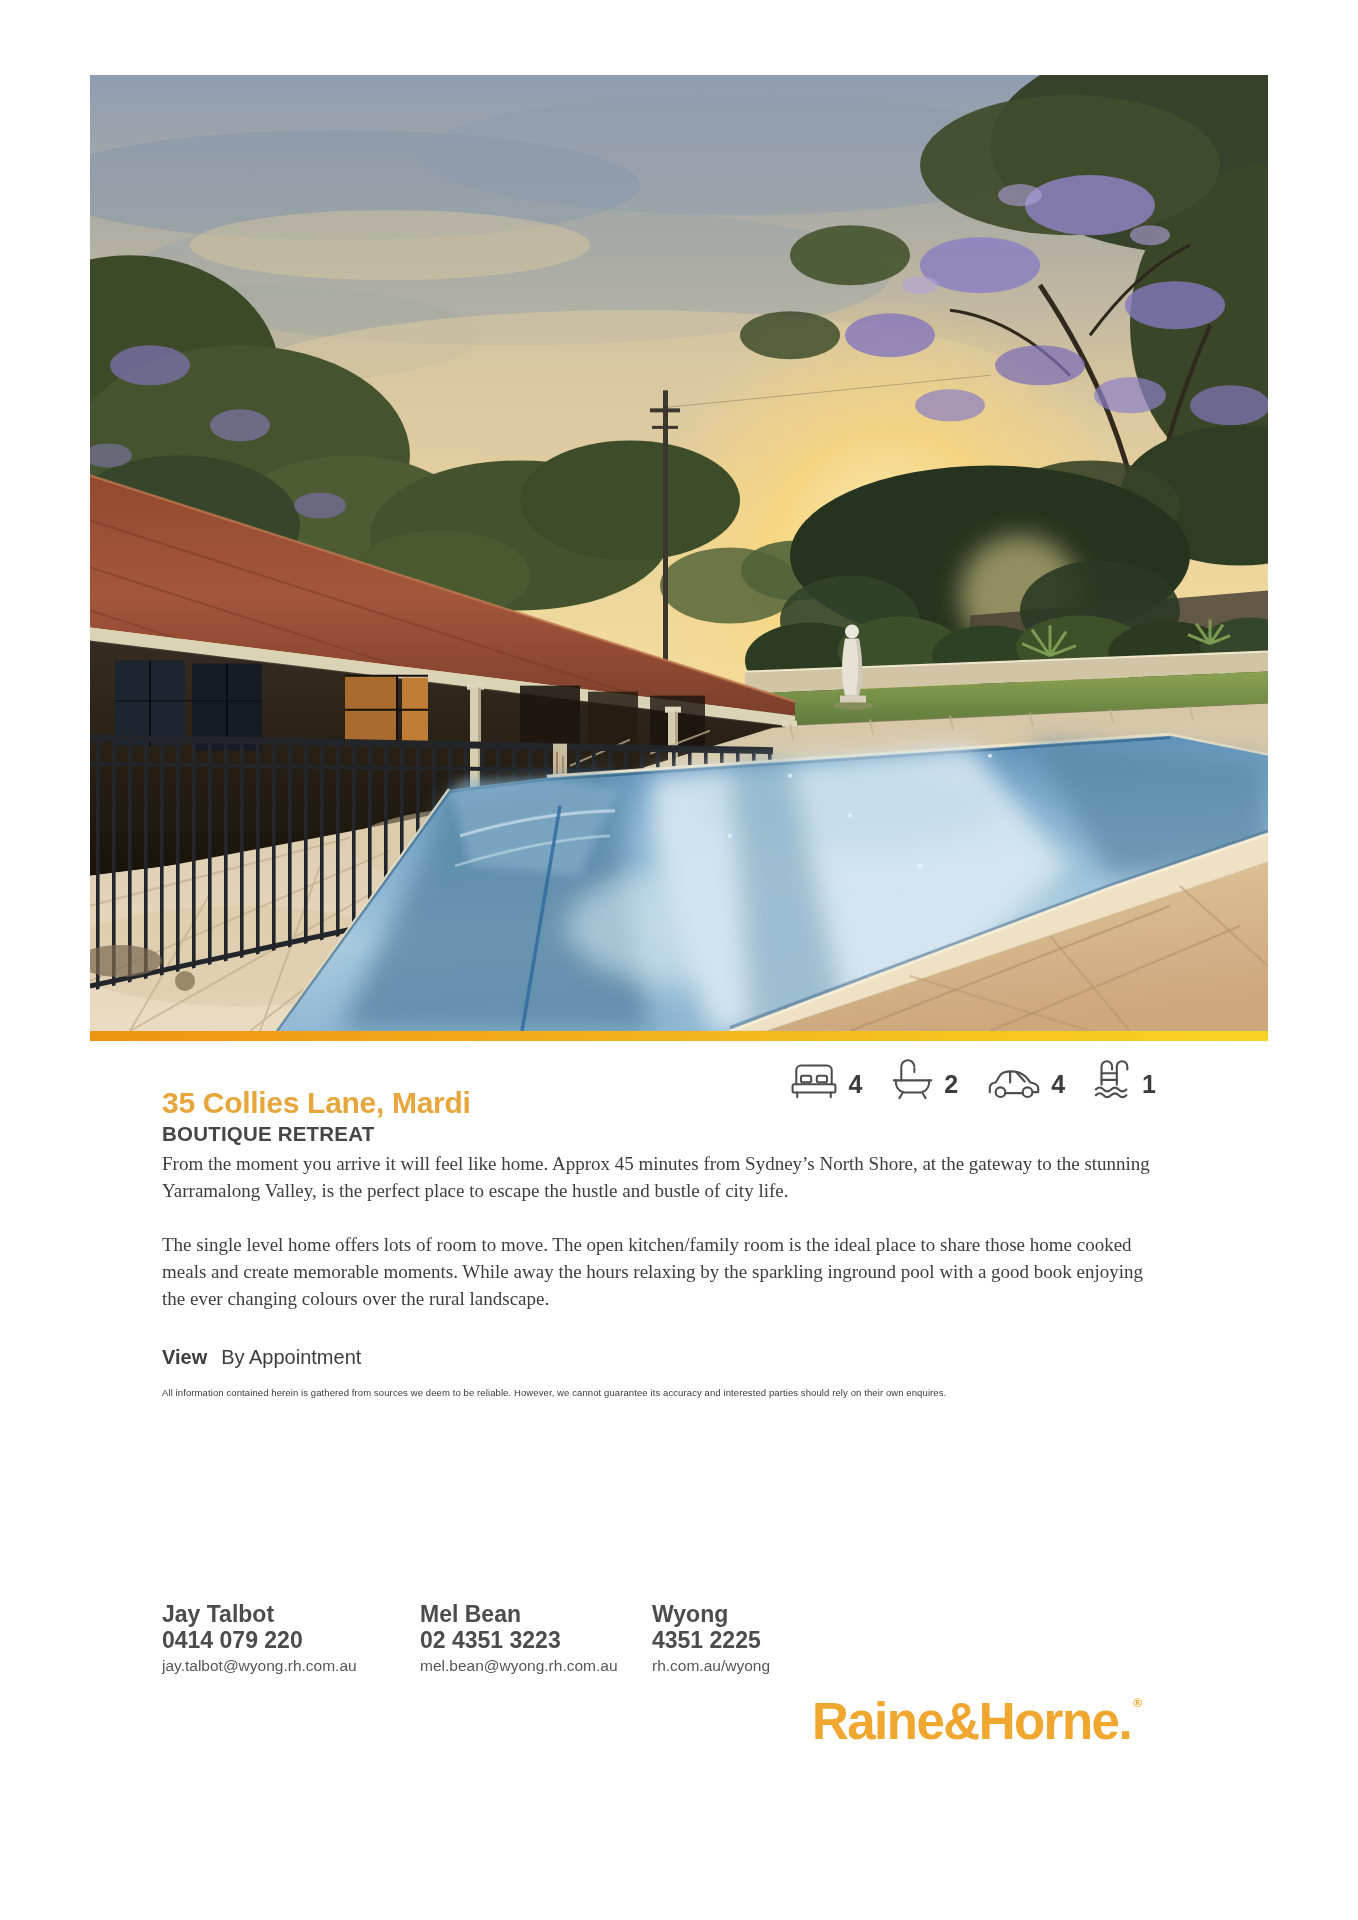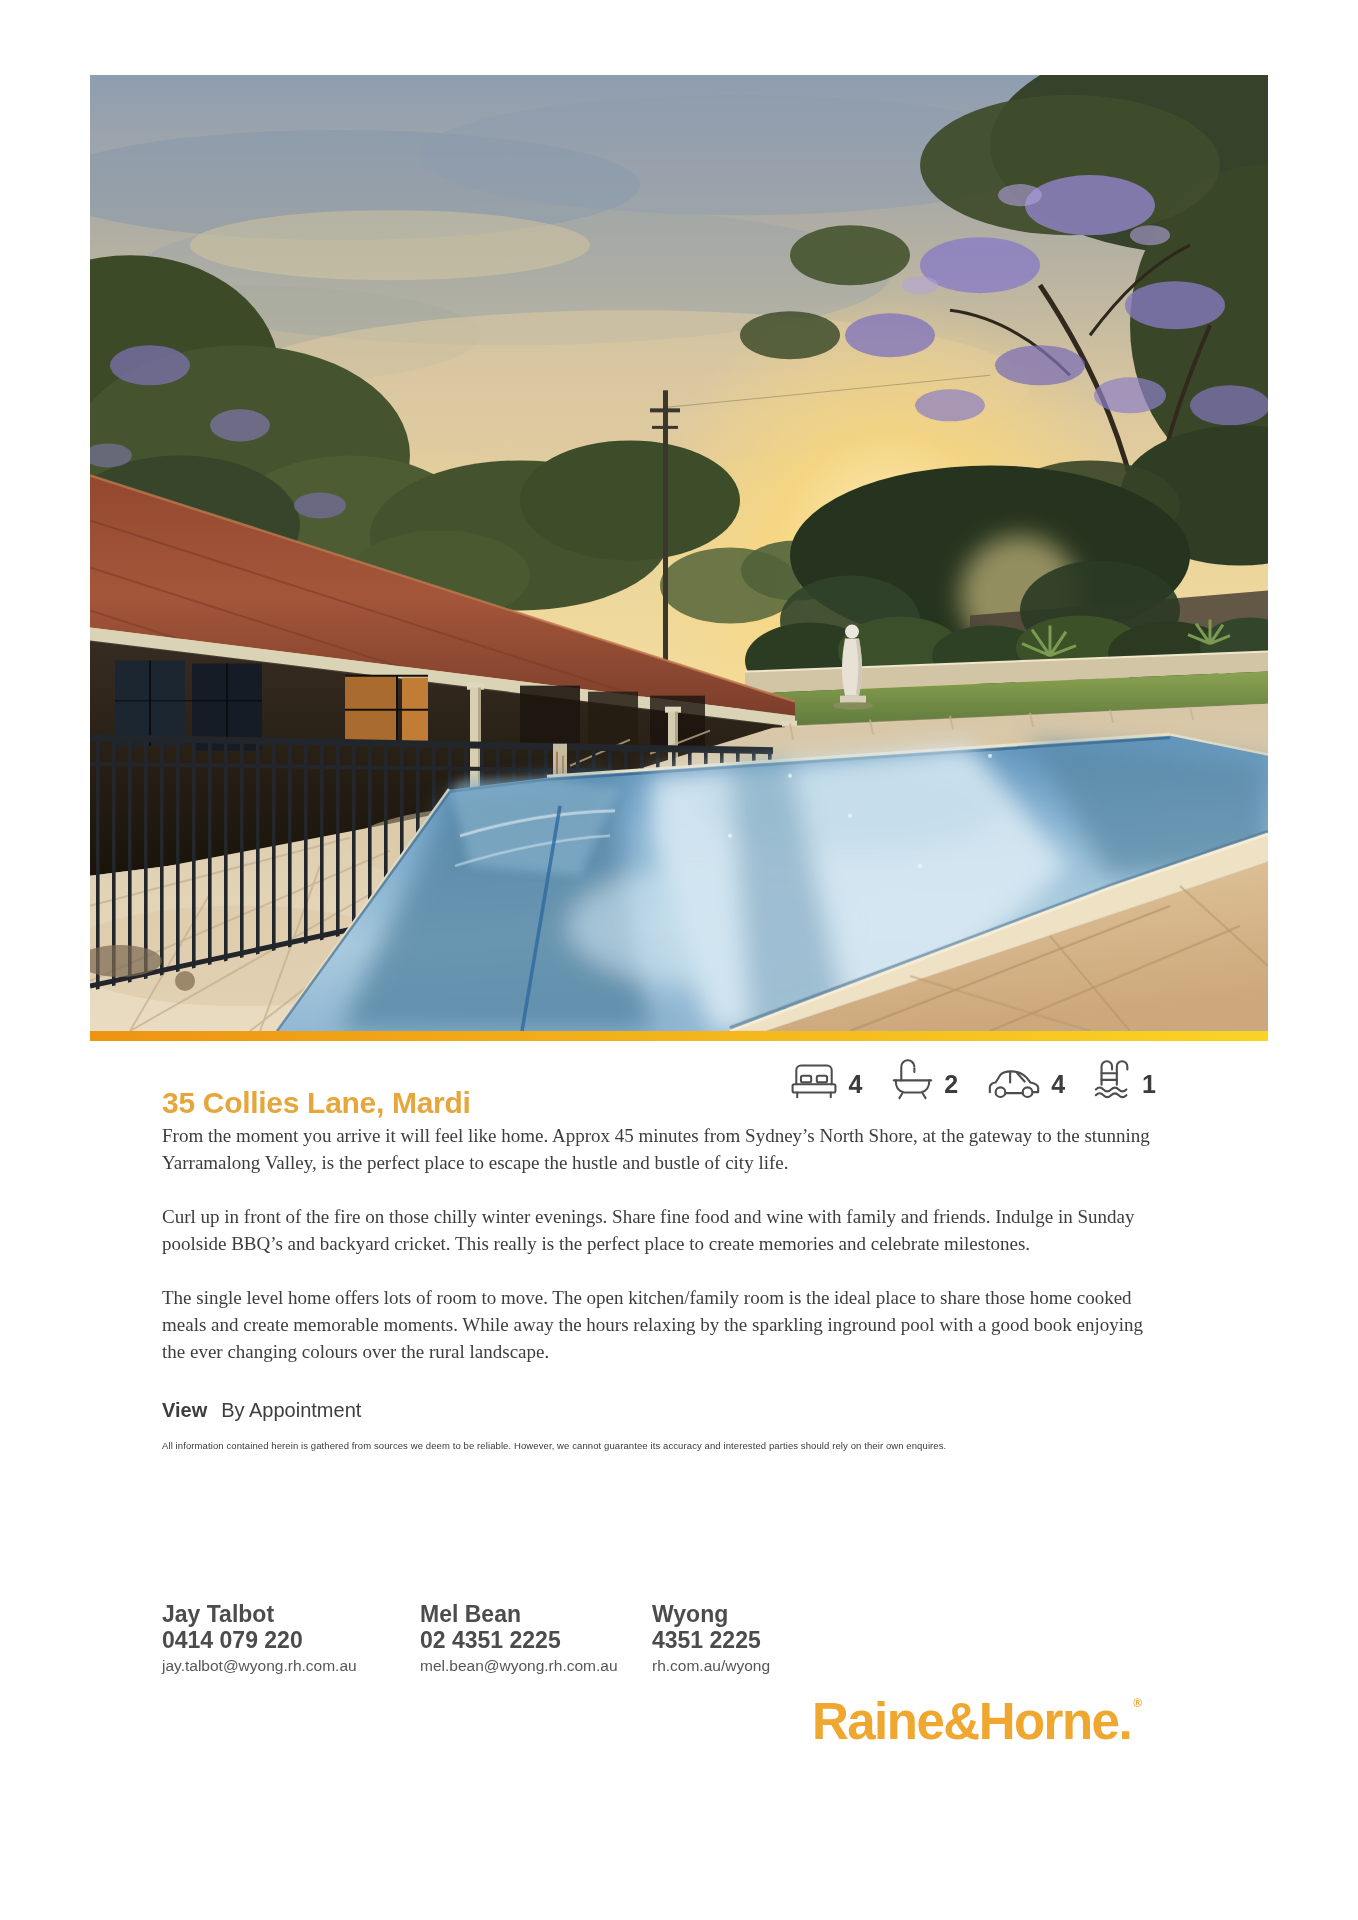--- a/index.html
+++ b/index.html
@@ -341,38 +341,38 @@
           <path d="M10,18 h16 M10,25 h16"></path>
           <path d="M4,35 q4,-4 8,0 t8,0 t8,0 t8,0"></path>
           <path d="M4,41 q4,-4 8,0 t8,0 t8,0 t8,0"></path>
         </svg>
       </span>
       <span class="count">1</span>
     </div>
   </div>
 
   <div class="copy">
+    <h2 class="headline">BOUTIQUE RETREAT</h2>
     <p>From the moment you arrive it will feel like home. Approx 45 minutes from Sydney’s North Shore, at the gateway to the stunning Yarramalong Valley, is the perfect place to escape the hustle and bustle of city life.</p>
-    <p>Curl up in front of the fire on those chilly winter evenings. Share fine food and wine with family and friends. Indulge in Sunday poolside BBQ’s and backyard cricket. This really is the perfect place to create memories and celebrate milestones.</p>
     <p>The single level home offers lots of room to move. The open kitchen/family room is the ideal place to share those home cooked meals and create memorable moments. While away the hours relaxing by the sparkling inground pool with a good book enjoying the ever changing colours over the rural landscape.</p>
     <div class="view-line">
       <span class="vlabel">View</span><span>By Appointment</span>
     </div>
     <div class="disclaimer">All information contained herein is gathered from sources we deem to be reliable. However, we cannot guarantee its accuracy and interested parties should rely on their own enquires.</div>
   </div>
 
   <div class="contacts">
     <div class="contact">
       <div class="cname">Jay Talbot</div>
       <div class="cphone">0414 079 220</div>
       <a class="cemail" href="#">jay.talbot@wyong.rh.com.au</a>
     </div>
     <div class="contact">
       <div class="cname">Mel Bean</div>
-      <div class="cphone">02 4351 2225</div>
+      <div class="cphone">02 4351 3223</div>
       <a class="cemail" href="#">mel.bean@wyong.rh.com.au</a>
     </div>
     <div class="contact">
       <div class="cname">Wyong</div>
       <div class="cphone">4351 2225</div>
       <a class="cemail" href="#">rh.com.au/wyong</a>
     </div>
   </div>
 
   <div class="logo">

